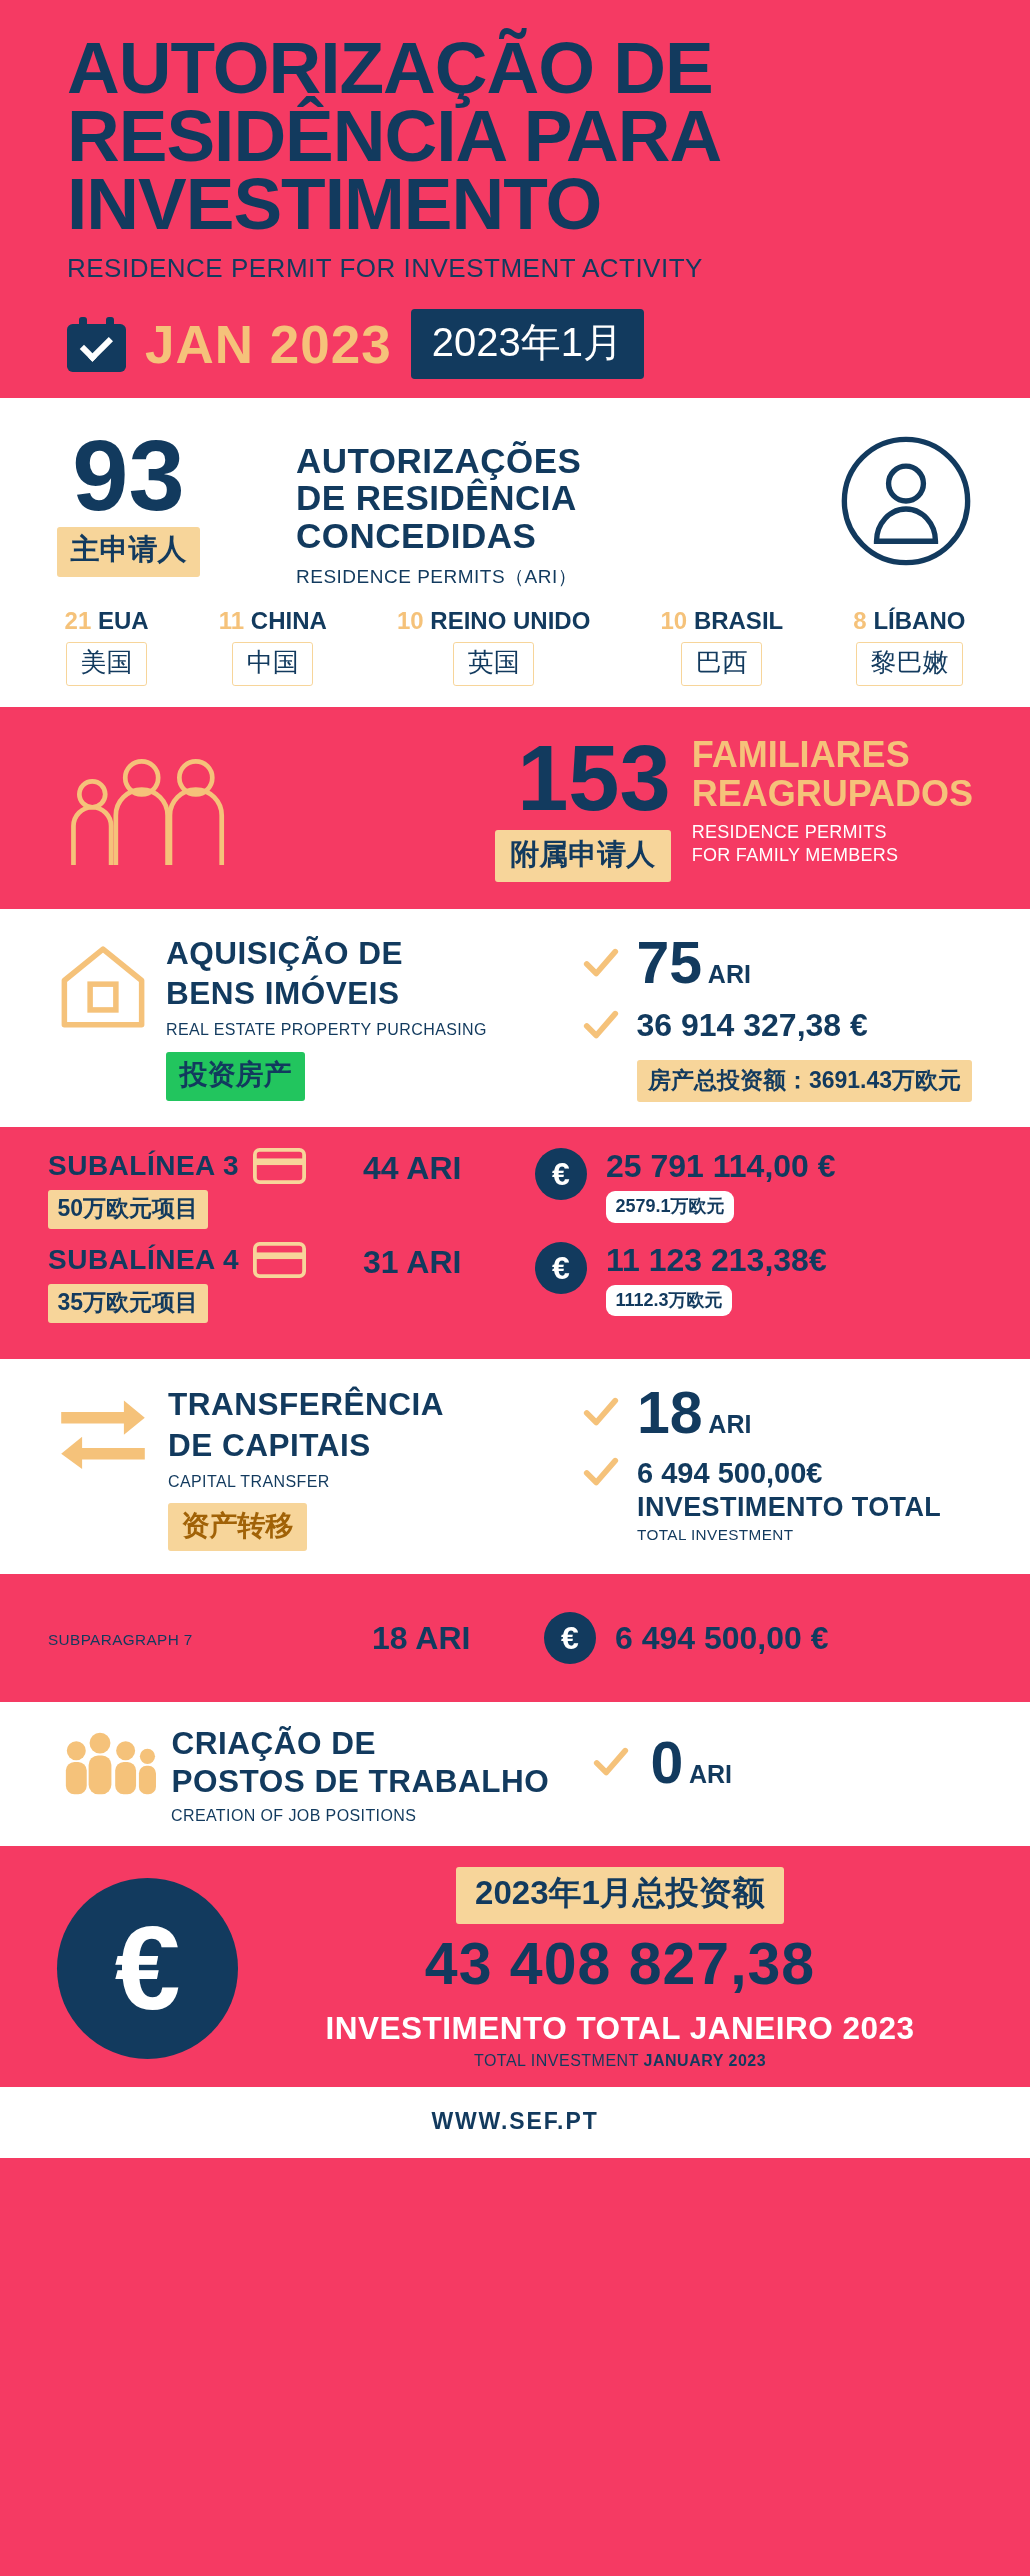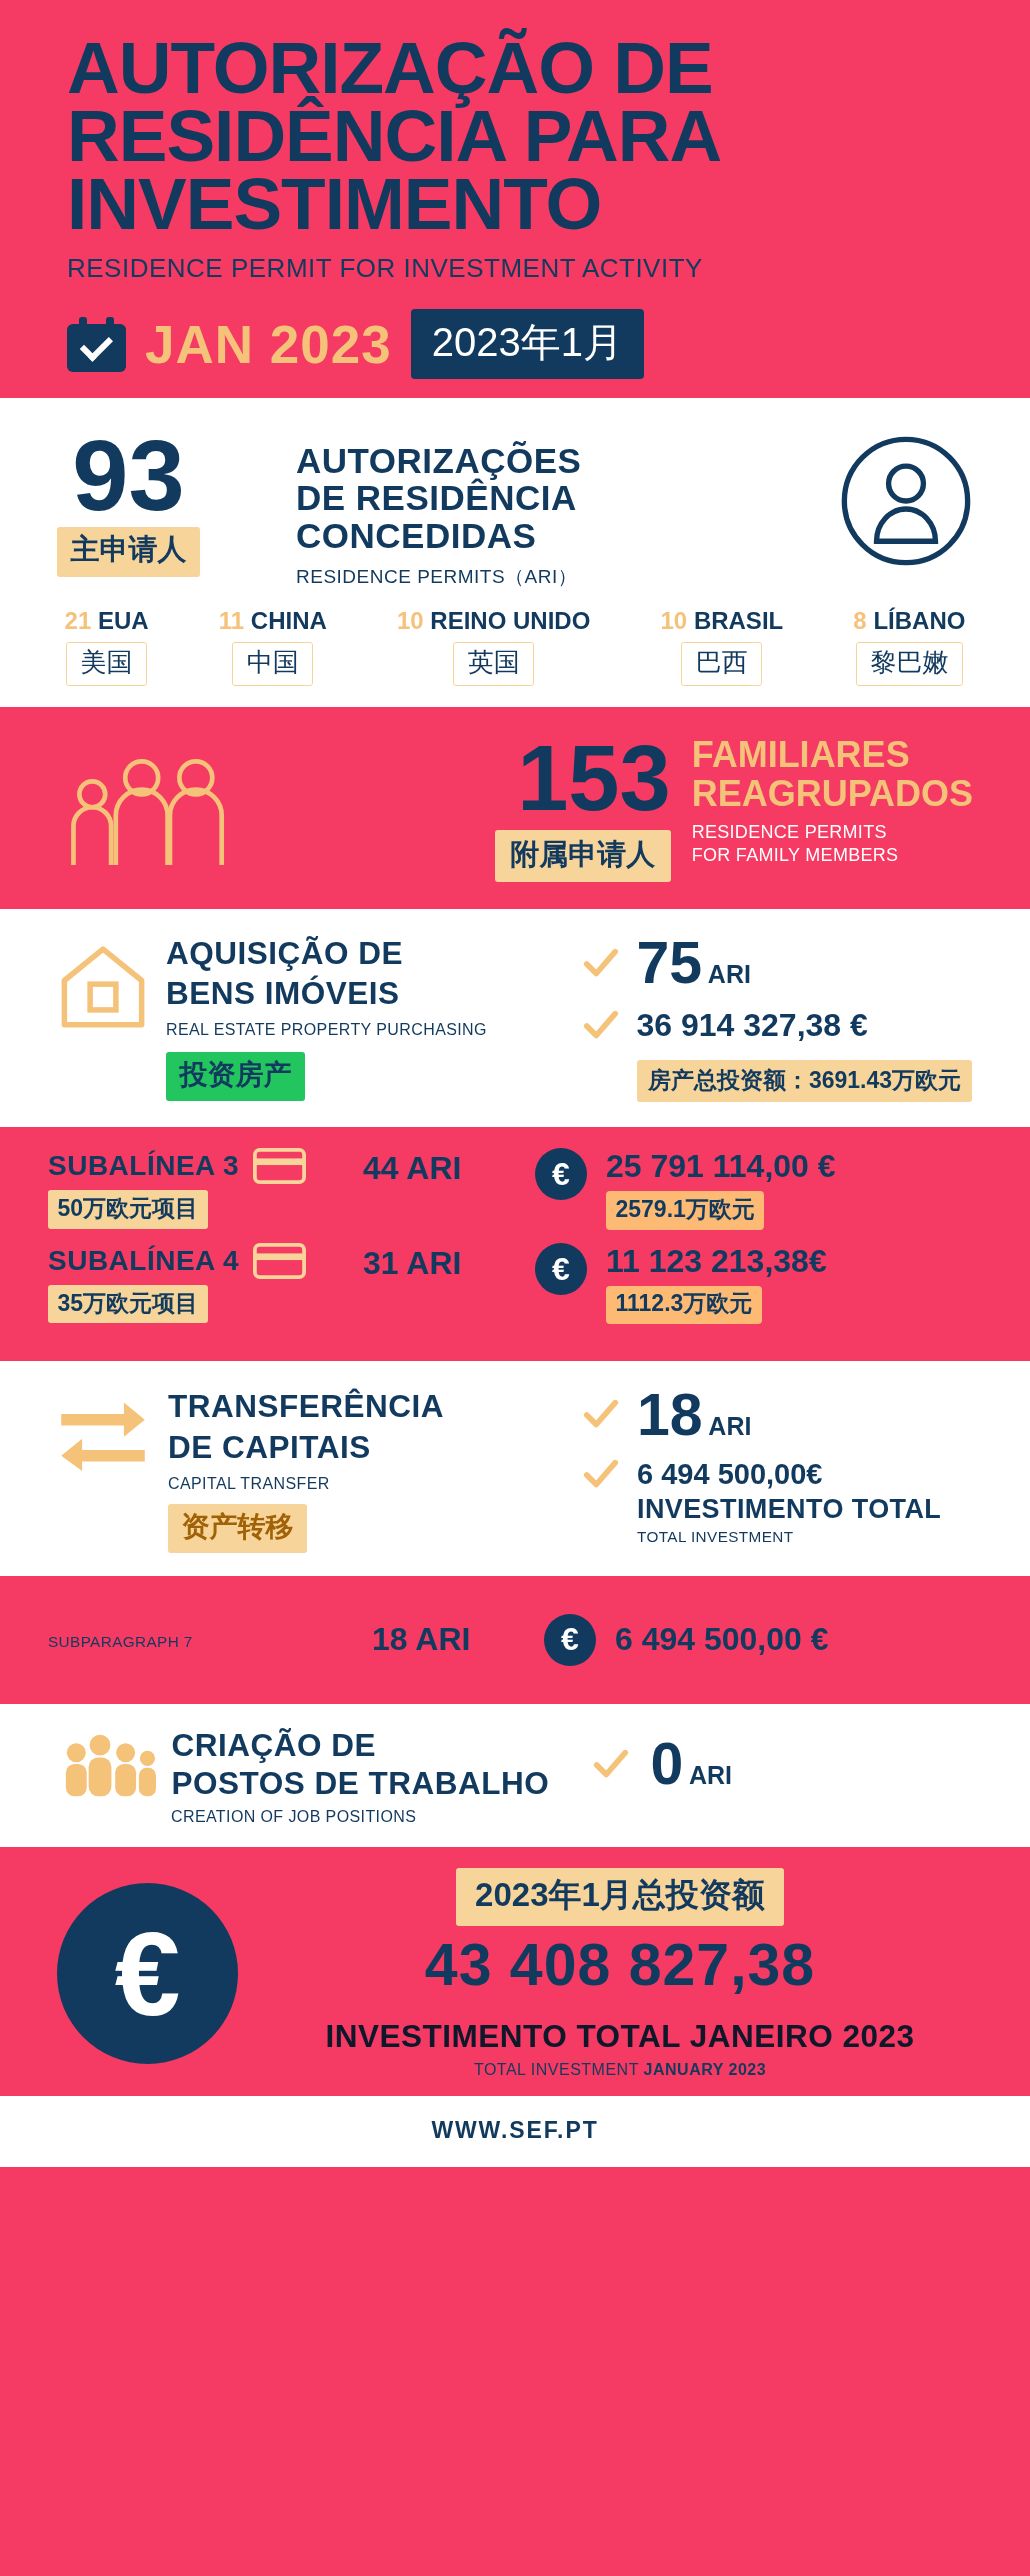--- a/index.html
+++ b/index.html
@@ -353,26 +353,26 @@
     margin-right: 19px;
   }
   .sub-amount {
     color: #123a5e;
     font-size: 32px;
     font-weight: bold;
     line-height: 1.15;
   }
   .tag-sub-amt {
     display: inline-block;
-    background: #fdba74;
-    color: #123a5e;
-    font-size: 23px;
+    background: #ffffff;
+    color: #123a5e;
+    font-size: 18px;
     font-weight: bold;
     padding: 2.9px 9.5px 4.8px 9.5px;
-    border-radius: 4px;
+    border-radius: 9px;
     margin-top: 5.7px;
   }
 
   
   .sec-capital {
     padding: 25px 57px 23px 57px;
     display: flex;
   }
   .cap-left {
     width: 525px;
@@ -522,24 +522,24 @@
     border-radius: 2.9px;
   }
   .total-amount {
     color: #123a5e;
     font-size: 59px;
     font-weight: bold;
     margin-top: 5.7px;
     letter-spacing: 1px;
   }
   .total-lbl {
-    color: #0f172a;
+    color: #ffffff;
     font-size: 31.5px;
     font-weight: bold;
-    margin-top: 19px;
+    margin-top: 12px;
     letter-spacing: 0.5px;
   }
   .total-sub {
     color: #123a5e;
     font-size: 16px;
     margin-top: 5.7px;
     letter-spacing: 0.5px;
   }
   .total-sub b { color: #123a5e; }
 

